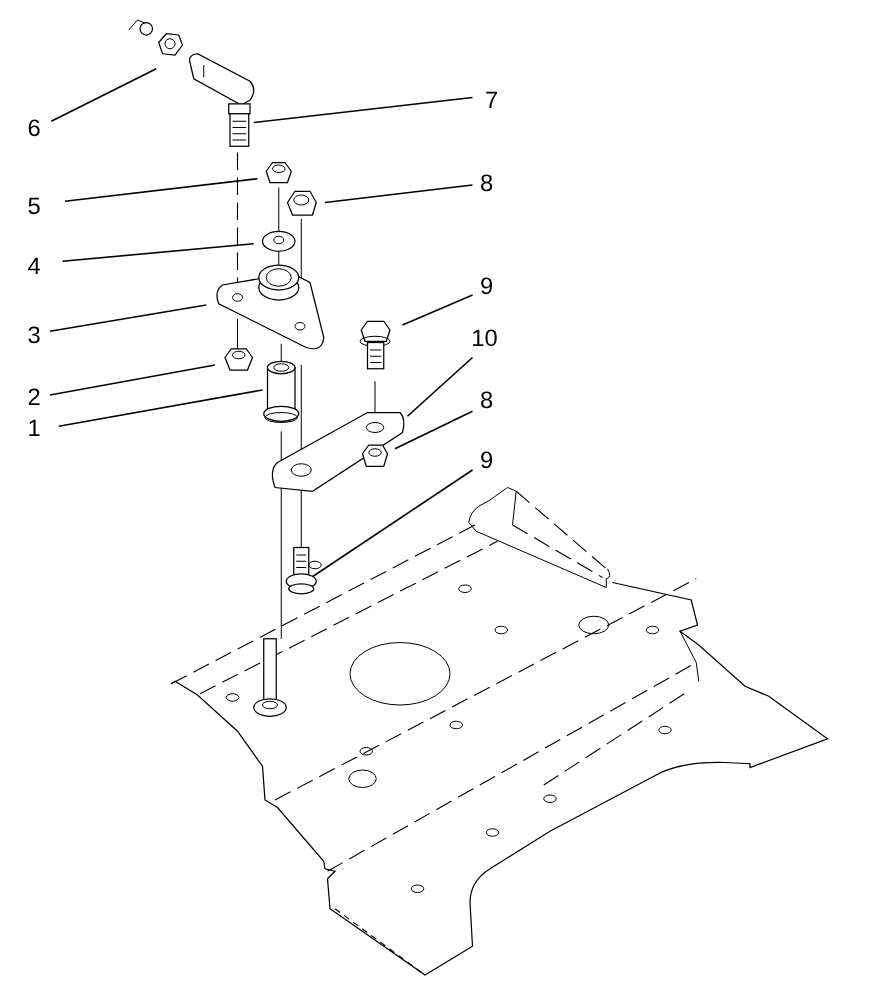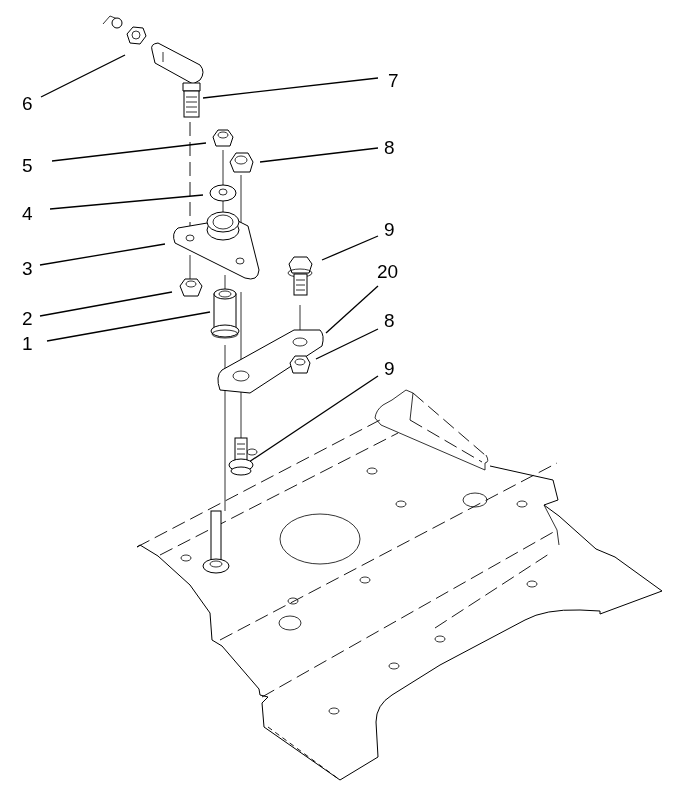--- a/index.html
+++ b/index.html
@@ -171,18 +171,18 @@
   </g>
 </svg>
 
   <span class="callout" style="left:22px;top:94px;">6</span>
   <span class="callout" style="left:388px;top:71px;">7</span>
   <span class="callout" style="left:22px;top:156px;">5</span>
   <span class="callout" style="left:384px;top:138px;">8</span>
   <span class="callout" style="left:22px;top:204px;">4</span>
   <span class="callout" style="left:22px;top:259px;">3</span>
   <span class="callout" style="left:384px;top:220px;">9</span>
-  <span class="callout" style="left:377px;top:262px;">20</span>
+  <span class="callout" style="left:377px;top:262px;">10</span>
   <span class="callout" style="left:22px;top:309px;">2</span>
   <span class="callout" style="left:22px;top:334px;">1</span>
   <span class="callout" style="left:384px;top:311px;">8</span>
   <span class="callout" style="left:384px;top:359px;">9</span>
 </div>
 
 </body></html>

